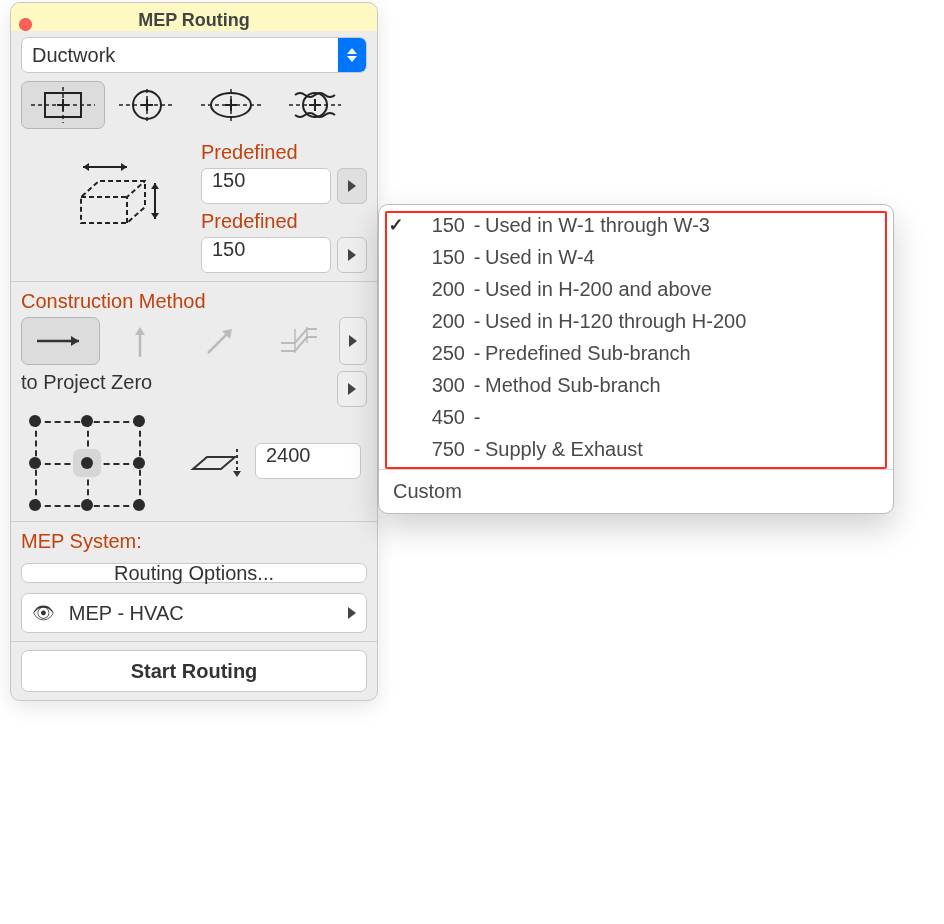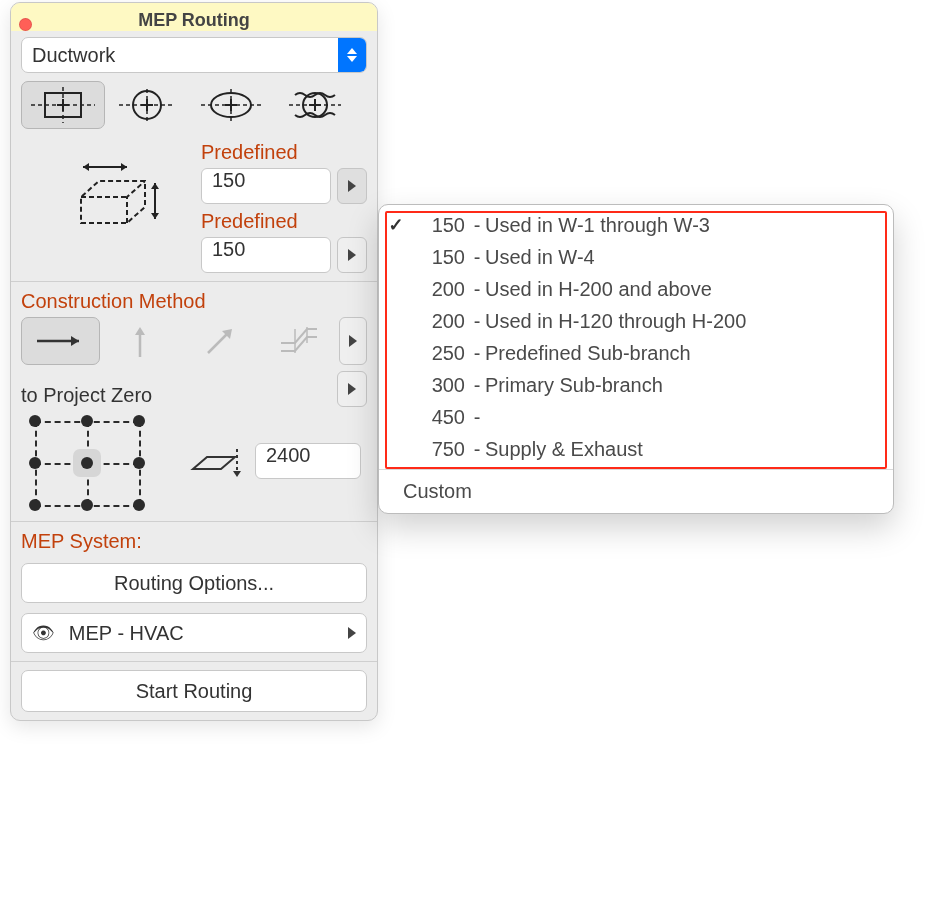--- a/index.html
+++ b/index.html
@@ -111,45 +111,45 @@
     align-items: start;
   }
   .col-right { display:flex; flex-direction:column; }
   .cm-row { display:flex; gap:0; }
   .cm-btn {
     width: 84px; height: 48px;
     display:flex;align-items:center;justify-content:center;
     border-radius:7px; cursor:pointer;
   }
   .cm-btn.selected { background:#dcdcdc; border:1px solid #b6b6b6; }
-  .zero-row { display:flex; align-items:flex-end; justify-content:space-between; margin-top:6px;gap:20px; }
+  .zero-row { display:flex; align-items:flex-start; justify-content:space-between; margin-top:6px;gap:20px; }
   .anchor-area { display:flex; align-items:center; gap:40px; padding:6px 6px 0 6px; }
   .anchor-grid {
     position:relative; width:120px; height:100px;
   }
   .anchor-grid .dot {
     position:absolute; width:12px;height:12px;border-radius:50%;background:#2b2b2b;
     transform:translate(-50%,-50%);
   }
   .anchor-grid .line { position:absolute; background:transparent; }
   .anchor-grid .hline { height:0; border-top:2px dashed #2b2b2b; }
   .anchor-grid .vline { width:0; border-left:2px dashed #2b2b2b; }
   .anchor-sel {
     position:absolute; width:28px;height:28px;border-radius:7px;background:#d6d6d6;
     transform:translate(-50%,-50%);
     display:flex;align-items:center;justify-content:center;
   }
   .anchor-sel .inner { width:12px;height:12px;border-radius:50%;background:#2b2b2b; }
   .side-col { display:flex; flex-direction:row; gap:8px; flex:1; }
   .wide-btn {
-    height:40px;background:#fff;border:1px solid #c8c8c8;border-radius:7px;
+    height:20px;background:#fff;border:1px solid #c8c8c8;border-radius:7px;
     display:flex;align-items:center;justify-content:center;font-size:20px;
     cursor:pointer;
   }
-  .wide-btn.bold { font-weight:400; }
+  .wide-btn.bold { font-weight:700; }
   .row-btn {
     height:40px;background:#fff;border:1px solid #c8c8c8;border-radius:7px;
     display:flex;align-items:center;padding:0 10px;gap:10px;font-size:20px;cursor:pointer;
   }
   .row-btn .flex1 { flex:1; }
   .dropdown-menu {
     position:absolute;
     left: 378px; top: 204px;
     width: 516px;
     background:#fff;
@@ -172,21 +172,21 @@
     font-size:20px;
     color:#4a4a4a;
   }
   .menu-item .check-col {
     width:34px; display:flex;align-items:center;justify-content:center;
   }
   .menu-item .num-col { width:56px; text-align:right; padding-right:4px; }
   .menu-item .dash-col { width:16px; text-align:center; }
   .menu-item .desc-col { flex:1; }
   .menu-sep { height:1px; background:#d9d9d9; margin:4px 0; }
-  .menu-custom { padding:6px 24px; font-size:20px; color:#4a4a4a; cursor:pointer;}
+  .menu-custom { padding:6px 14px; font-size:20px; color:#4a4a4a; cursor:pointer;}
   .check-glyph::before { content:"✓"; font-size:18px; color:#333; font-weight:600;}
   .eye { font-size: 18px; margin-right: 4px; line-height: 1; }
 </style>
 </head>
 <body>
 
 <div class="panel">
   <div class="titlebar">
     <div class="traffic"></div>
     <div class="title">MEP Routing</div>
@@ -392,21 +392,21 @@
       <div class="menu-item">
         <div class="check-col"></div>
         <div class="num-col">250</div>
         <div class="dash-col">-</div>
         <div class="desc-col">Predefined Sub-branch</div>
       </div>
       <div class="menu-item">
         <div class="check-col"></div>
         <div class="num-col">300</div>
         <div class="dash-col">-</div>
-        <div class="desc-col">Primary Sub-branch</div>
+        <div class="desc-col">Method Sub-branch</div>
       </div>
       <div class="menu-item">
         <div class="check-col"></div>
         <div class="num-col">450</div>
         <div class="dash-col">-</div>
       </div>
       <div class="menu-item">
         <div class="check-col"></div>
         <div class="num-col">750</div>
         <div class="dash-col">-</div>

